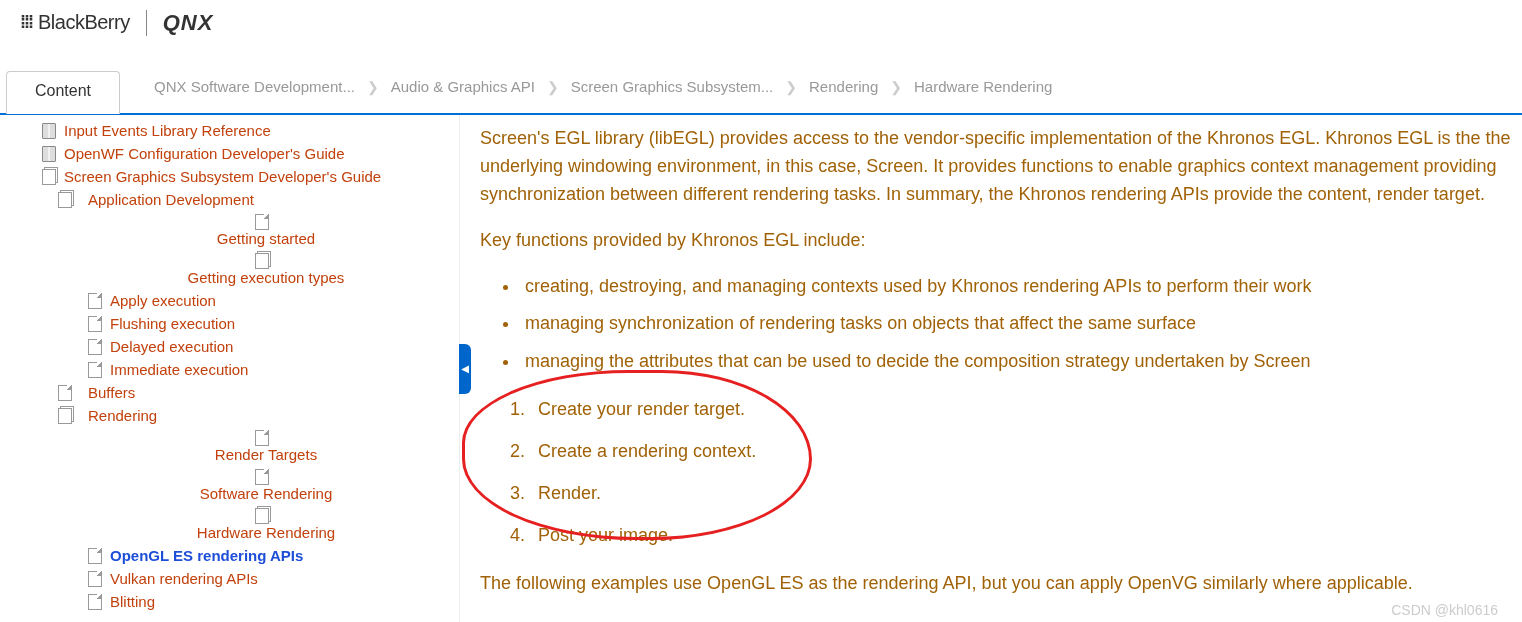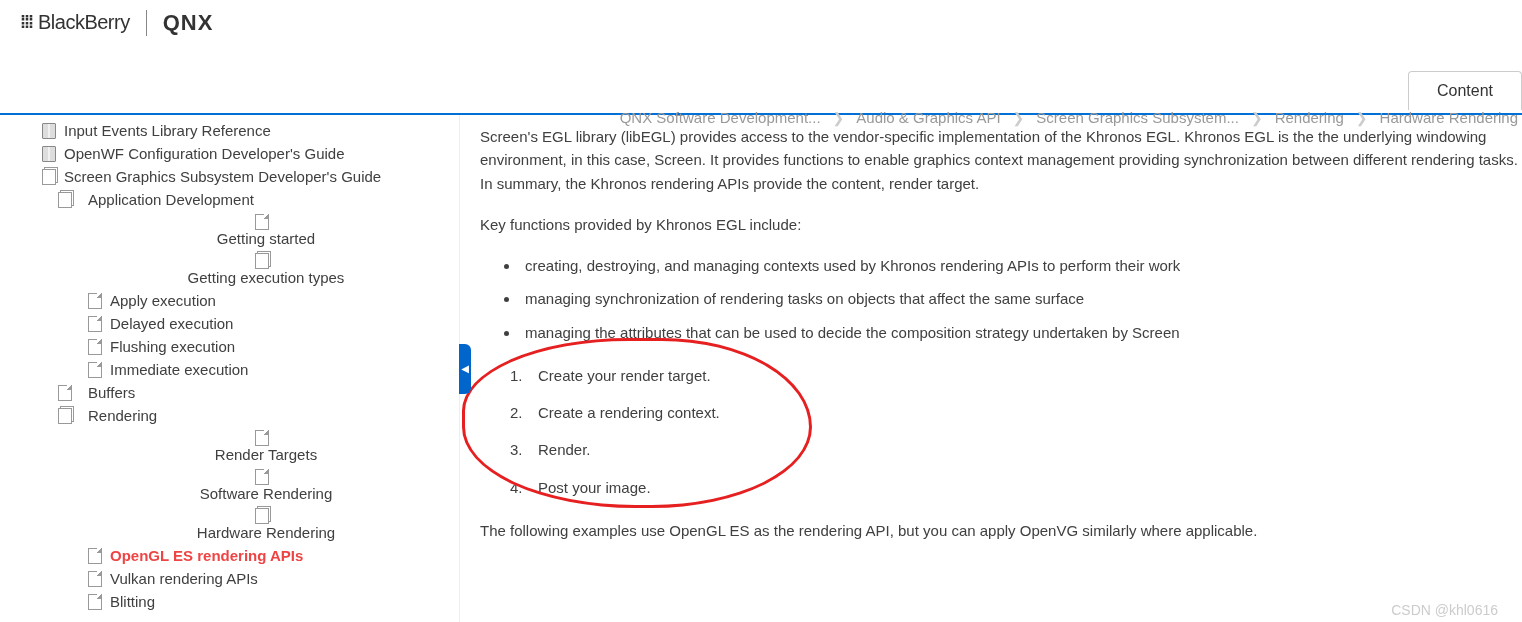--- a/index.html
+++ b/index.html
@@ -4,56 +4,56 @@
   <style>
     * { margin: 0; padding: 0; box-sizing: border-box; }
     body { font-family: "Segoe UI", Tahoma, sans-serif; font-size: 14px; background: #fff; color: #333; overflow: hidden; width: 1522px; height: 622px; }
 
     
     .header { display: flex; align-items: center; padding: 8px 20px; height: 45px; }
     .logo-group { display: flex; align-items: center; gap: 6px; }
     .bb-dots { font-size: 18px; font-weight: bold; letter-spacing: -2px; }
     .bb-text { font-family: "Arial Black", sans-serif; font-weight: 400; font-size: 20px; letter-spacing: -0.5px; }
     .logo-divider { width: 1px; height: 26px; background: #888; margin: 0 10px; }
-    .qnx-text { font-family: Arial, sans-serif; font-weight: 900; font-size: 22px; letter-spacing: 1px; }
+    .qnx-text { font-family: Arial, sans-serif; font-weight: 900; font-size: 22px; letter-spacing: 1px; font-style: italic; }
 
     
-    .navbar { display: flex; align-items: flex-end; border-bottom: 2px solid #0070d6; height: 45px; margin-top: 25px; flex-direction: column; }
+    .navbar { display: flex; border-bottom: 2px solid #0070d6; height: 45px; margin-top: 25px; }
     .tab { padding: 10px 28px; border: 1px solid #ccc; border-bottom: none; border-radius: 4px 4px 0 0; background: #fff; color: #333; font-size: 16px; margin-left: 6px; position: relative; top: 1px; }
     .breadcrumbs { display: flex; align-items: center; margin-left: 30px; color: #999; font-size: 15px; padding-bottom: 10px; }
     .crumb { padding: 0 4px; white-space: nowrap; }
     .crumb-sep { color: #ccc; padding: 0 8px; font-size: 14px; }
 
     
     .main { display: flex; height: calc(622px - 115px); position: relative; }
 
     
     .sidebar { width: 460px; overflow-y: scroll; border-right: 1px solid #eee; background: #fff; padding-top: 4px; position: relative; }
     .sidebar::-webkit-scrollbar { width: 16px; }
     .sidebar::-webkit-scrollbar-track { background: #f0f0f0; }
     .sidebar::-webkit-scrollbar-thumb { background: #c0c0c0; border: 2px solid #f0f0f0; border-radius: 3px; }
     .tree-item { display: flex; align-items: center; padding: 3px 0; cursor: pointer; }
-    .tree-label { font-size: 15px; color: #404040; }
-    .tree-item.active .tree-label { color: #ef4444; font-weight: bold; }
+    .tree-label { font-size: 15px; color: #c2410c; }
+    .tree-item.active .tree-label { color: #1d4ed8; font-weight: bold; }
     .ind-1 { padding-left: 42px; }
     .ind-2 { padding-left: 58px; gap: 8px; }
     .ind-3 { padding-left: 73px; flex-direction: column; }
     .ind-4 { padding-left: 88px; }
 
     .icon-page, .icon-book, .icon-page-stack { display: inline-block; width: 14px; height: 16px; margin-right: 8px; flex-shrink: 0; }
     .icon-page { border: 1px solid #999; background: #fff; position: relative; }
     .icon-page::before { content: ""; position: absolute; top: -1px; right: -1px; width: 5px; height: 5px; background: linear-gradient(135deg, #fff 48%, #999 50%); }
     .icon-book { border: 1px solid #888; background: linear-gradient(to right, #ddd 40%, #fff 50%, #ddd 60%); border-radius: 1px; }
     .icon-page-stack { border: 1px solid #999; background: #fff; box-shadow: 2px -2px 0 -1px #fff, 2px -2px 0 #999; position: relative; }
 
     
     .collapse-handle { position: absolute; left: 459px; top: 50%; transform: translateY(-50%); width: 12px; height: 50px; background: #0066cc; border-radius: 0 6px 6px 0; z-index: 10; display:flex; align-items:center; justify-content:center; color:#fff; font-size:10px; }
 
     
-    .content { flex: 1; padding: 10px 0 10px 20px; font-size: 15px; line-height: 1.55; color: #404040; overflow: hidden; position: relative; }
+    .content { flex: 1; padding: 10px 0 10px 20px; font-size: 18px; line-height: 1.55; color: #a16207; overflow: hidden; position: relative; }
     .content p { margin-bottom: 18px; }
     .content ul { margin: 0 0 20px 40px; }
     .content ul li { margin-bottom: 10px; padding-left: 5px; }
     .content ol { margin: 0 0 20px 30px; list-style: none; counter-reset: item; }
     .content ol li { margin-bottom: 14px; counter-increment: item; padding-left: 28px; position: relative; }
     .content ol li::before { content: counter(item) "."; position: absolute; left: 0; }
 
     
     .annotation { position: absolute; border: 3px solid #e62020; border-radius: 50% 45% 48% 52% / 45% 55% 50% 50%; pointer-events: none; }
 
@@ -113,25 +113,25 @@
       <div class="tree-item ind-3">
         <span class="icon-page-stack"></span>
         <span class="tree-label">Getting execution types</span>
       </div>
       <div class="tree-item ind-4">
         <span class="icon-page"></span>
         <span class="tree-label">Apply execution</span>
       </div>
       <div class="tree-item ind-4">
         <span class="icon-page"></span>
-        <span class="tree-label">Delayed execution</span>
+        <span class="tree-label">Flushing execution</span>
       </div>
       <div class="tree-item ind-4">
         <span class="icon-page"></span>
-        <span class="tree-label">Flushing execution</span>
+        <span class="tree-label">Delayed execution</span>
       </div>
       <div class="tree-item ind-4">
         <span class="icon-page"></span>
         <span class="tree-label">Immediate execution</span>
       </div>
       <div class="tree-item ind-2">
         <span class="icon-page"></span>
         <span class="tree-label">Buffers</span>
       </div>
       <div class="tree-item ind-2">

